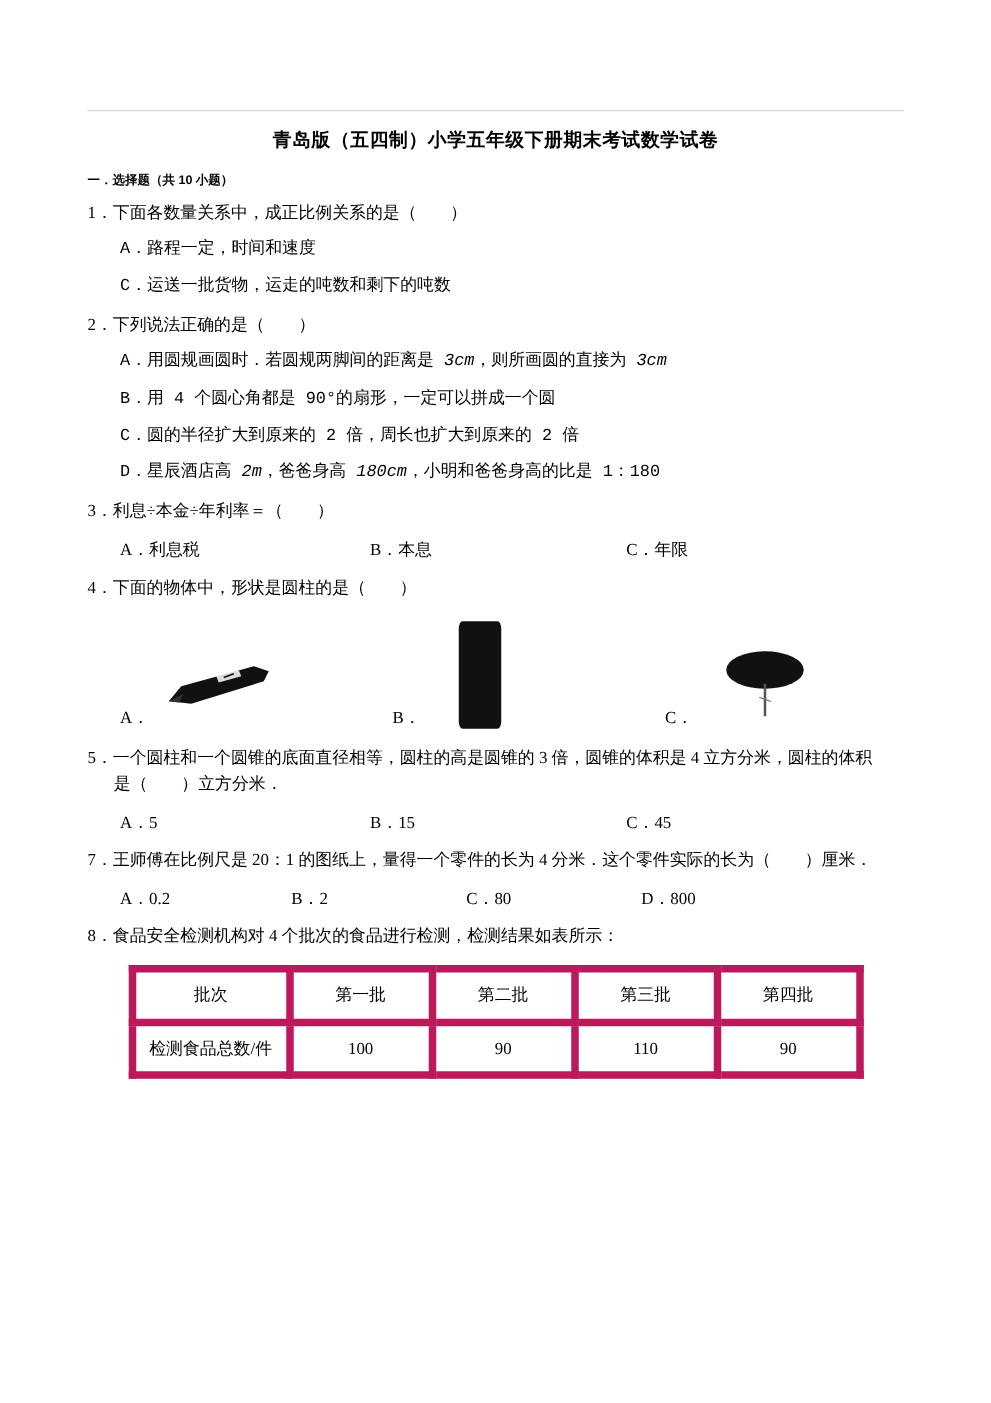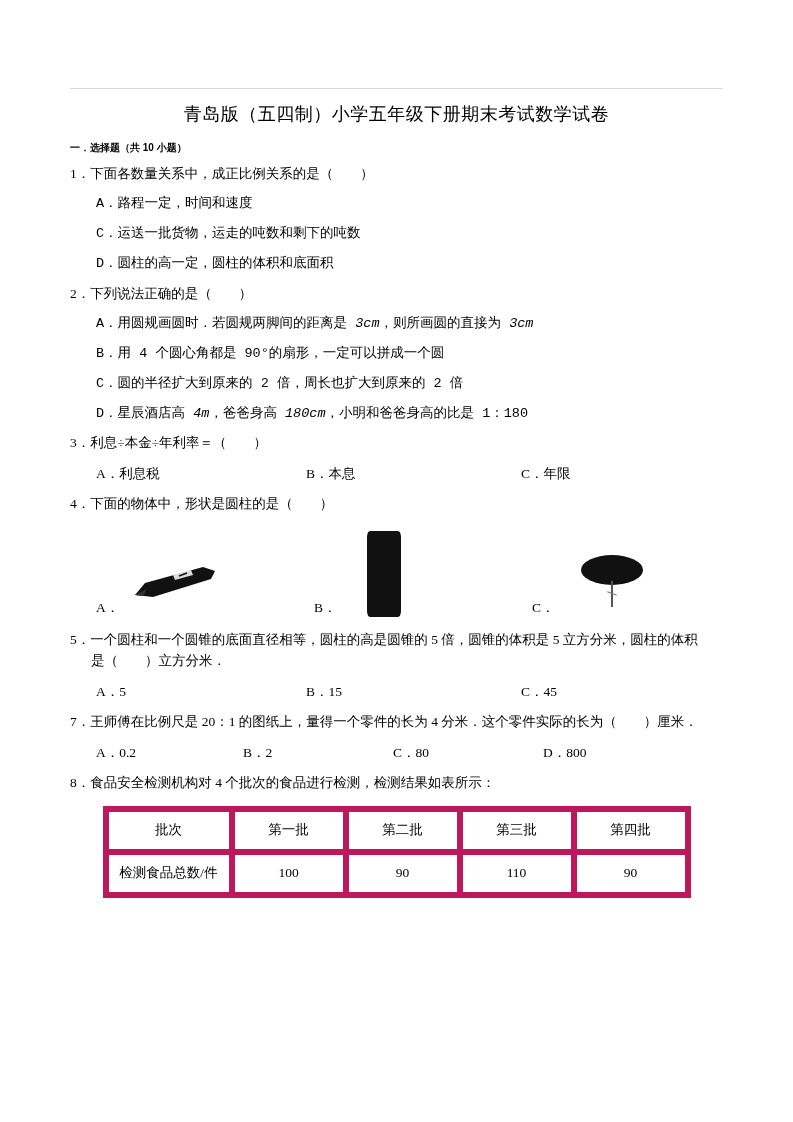--- a/index.html
+++ b/index.html
@@ -25,22 +25,22 @@
     position: absolute;
     left: 70px;
     top: 88px;
     width: 653px;
     height: 1px;
     background: #d9d9d9;
   }
   .doc-title {
     text-align: center;
     font-family: "Liberation Sans", sans-serif;
-    font-weight: normal;
-    font-size: 18px;
+    font-weight: bold;
+    font-size: 15px;
     letter-spacing: 0.5px;
     margin: 30px 0 0 0;
     line-height: 1.4;
   }
   .section-head {
     font-family: Liberation Sans, sans-serif;
     font-weight: bold;
     font-size: 10px;
     margin: 14px 0 2px 0;
   }
@@ -60,21 +60,20 @@
     line-height: 1.55;
     margin-top: 9px;
     margin-left: 26px;
     font-family: Liberation Mono, monospace;
   }
   .opts-row {
     font-size: 13.5px;
     margin-top: 10px;
     margin-left: 26px;
     display: flex;
-    gap: 10px;
   }
   .opts-row .cell {
     display: block;
   }
   .it {
     font-style: italic;
   }
   .figs {
     margin-top: 10px;
     margin-left: 26px;
@@ -174,34 +173,33 @@
   <div class="doc-title">青岛版（五四制）小学五年级下册期末考试数学试卷</div>
 
   <div class="section-head">一．选择题（共 10 小题）</div>
 
   <div class="q">
     <div class="q-stem">
       <span>1．</span><span>下面各数量关系中，成正比例关系的是（　　）</span>
     </div>
     <div class="opt">A．路程一定，时间和速度</div>
     <div class="opt">C．运送一批货物，运走的吨数和剩下的吨数</div>
-    <div class="opt">D．圆柱的高一定，圆柱的体积和底面积</div>
   </div>
 
   <div class="q">
     <div class="q-stem">
       <span>2．</span><span>下列说法正确的是（　　）</span>
     </div>
     <div class="opt">
       <span>A．用圆规画圆时．若圆规两脚间的距离是 </span><span class="it">3cm</span><span>，则所画圆的直接为 </span><span class="it">3cm</span>
     </div>
     <div class="opt">B．用 4 个圆心角都是 90°的扇形，一定可以拼成一个圆</div>
     <div class="opt">C．圆的半径扩大到原来的 2 倍，周长也扩大到原来的 2 倍</div>
     <div class="opt">
-      <span>D．星辰酒店高 </span><span class="it">4m</span><span>，爸爸身高 </span><span class="it">180cm</span><span>，小明和爸爸身高的比是 1：180</span>
+      <span>D．星辰酒店高 </span><span class="it">2m</span><span>，爸爸身高 </span><span class="it">180cm</span><span>，小明和爸爸身高的比是 1：180</span>
     </div>
   </div>
 
   <div class="q">
     <div class="q-stem">
       <span>3．</span><span>利息÷本金÷年利率＝（　　）</span>
     </div>
     <div class="opts-row">
       <span class="cell" style="width:200px">A．利息税</span>
       <span class="cell" style="width:205px">B．本息</span>
@@ -241,21 +239,21 @@
             <span class="stick"></span>
             <span class="stick2"></span>
           </span>
         </span>
       </div>
     </div>
   </div>
 
   <div class="q">
     <div class="q-stem">
-      <span>5．</span><span>一个圆柱和一个圆锥的底面直径相等，圆柱的高是圆锥的 5 倍，圆锥的体积是 5 立方分米，圆柱的体积</span>
+      <span>5．</span><span>一个圆柱和一个圆锥的底面直径相等，圆柱的高是圆锥的 3 倍，圆锥的体积是 4 立方分米，圆柱的体积</span>
     </div>
     <div class="q-cont">是（　　）立方分米．</div>
     <div class="opts-row">
       <span class="cell" style="width:200px">A．5</span>
       <span class="cell" style="width:205px">B．15</span>
       <span class="cell">C．45</span>
     </div>
   </div>
 
 

